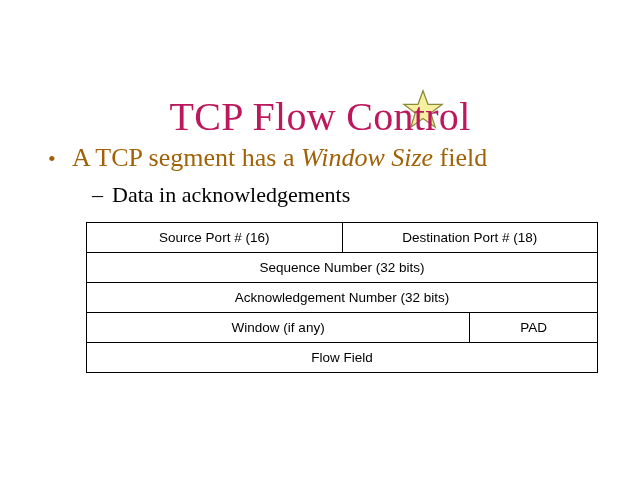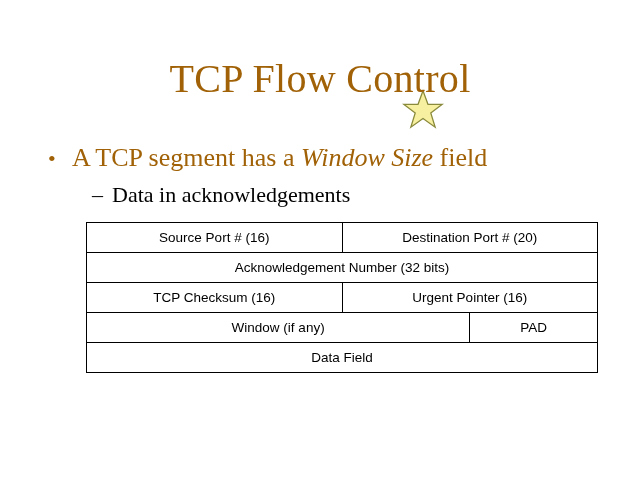--- a/index.html
+++ b/index.html
@@ -27,24 +27,25 @@
     top: 56px;
     width: 640px;
     text-align: center;
   }
   .slide-title {
     display: inline-block;
     position: relative;
     font-family: "Liberation Serif", serif;
     font-size: 40px;
     font-weight: normal;
-    color: #a16207;
+    color: #be185d;
     letter-spacing: 0.3px;
     line-height: 46px;
     z-index: 2;
+    margin-top: 38px;
   }
   .star {
     position: absolute;
     left: 402px;
     top: 89px;
     width: 42px;
     height: 42px;
     z-index: 1;
   }
 
@@ -193,32 +194,31 @@
         <col style="width: 1.5625%;">
         <col style="width: 1.5625%;">
         <col style="width: 1.5625%;">
         <col style="width: 1.5625%;">
         <col style="width: 1.5625%;">
         <col style="width: 1.5625%;">
       </colgroup>
     <tbody id="tcp-tbody">
         <tr class="r-tall">
           <td colspan="32">Source Port # (16)</td>
-          <td colspan="32">Destination Port # (20)</td>
+          <td colspan="32">Destination Port # (18)</td>
+        </tr>
+        <tr class="r-tall">
+          <td colspan="64">Sequence Number (32 bits)</td>
         </tr>
         <tr class="r-tall">
           <td colspan="64">Acknowledgement Number (32 bits)</td>
-        </tr>
-        <tr class="r-tall">
-          <td colspan="32">TCP Checksum (16)</td>
-          <td colspan="32">Urgent Pointer (16)</td>
         </tr>
         <tr class="r-tall">
           <td colspan="48">Window (if any)</td>
           <td colspan="16">PAD</td>
         </tr>
         <tr class="r-tall">
-          <td colspan="64">Data Field</td>
+          <td colspan="64">Flow Field</td>
         </tr>
       </tbody>
   </table>
 
 </div>
 
 </body></html>

